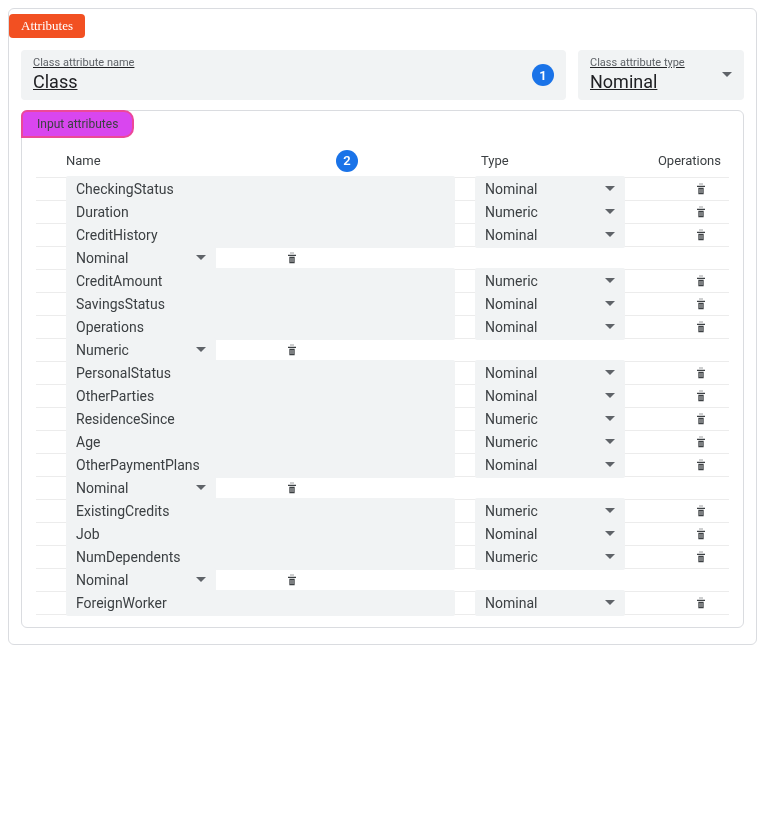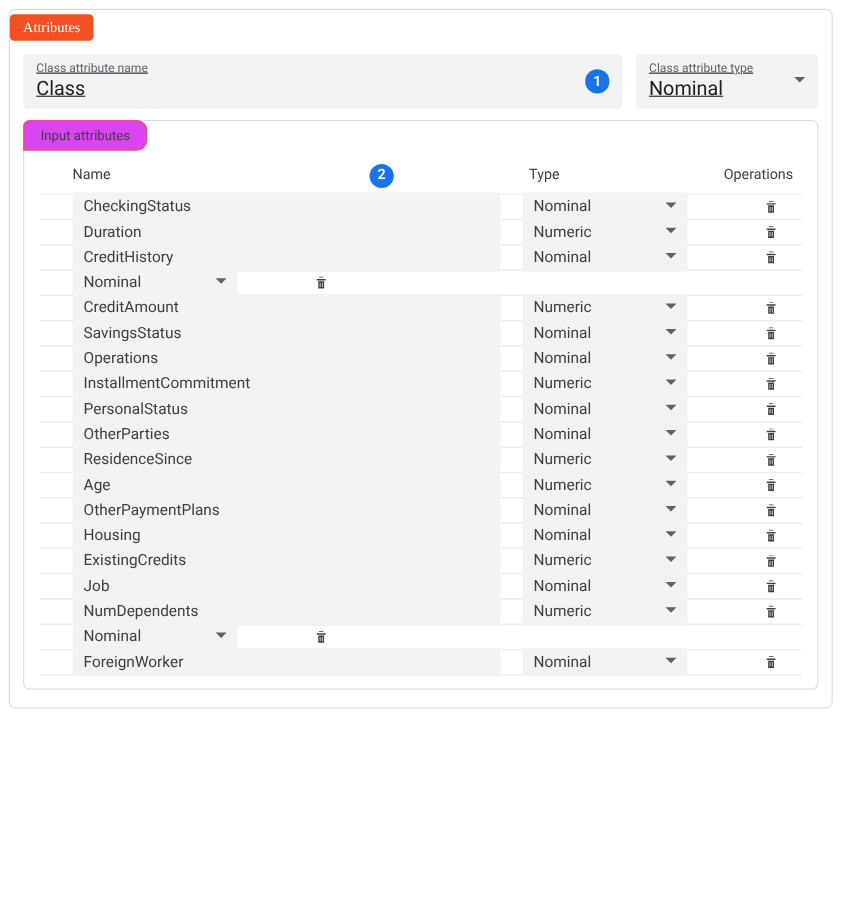--- a/index.html
+++ b/index.html
@@ -321,21 +321,20 @@
     <div class="cell-ops">
       <span class="trash-btn">
         <svg class="trash" viewBox="0 0 24 24">
           <path fill="currentColor" d="M6 7h12v2H6V7zm9-3v1H9V4h6zM8 10h8v10H8V10zm2 2v6h1v-6h-1zm3 0v6h1v-6h-1z"></path>
         </svg>
       </span>
     </div>
   </div>
 
   <div class="row">
-    <div class="cell-name">InstallmentCommitment</div>
     <div class="cell-type">
       <span>Numeric</span>
       <span class="chev">
         <svg class="chev-down" viewBox="0 0 10 6">
                 <path d="M0 0 L5 5 L10 0 Z" fill="currentColor"></path>
               </svg>
       </span>
     </div>
     <div class="cell-ops">
       <span class="trash-btn">
@@ -435,21 +434,20 @@
     <div class="cell-ops">
       <span class="trash-btn">
         <svg class="trash" viewBox="0 0 24 24">
           <path fill="currentColor" d="M6 7h12v2H6V7zm9-3v1H9V4h6zM8 10h8v10H8V10zm2 2v6h1v-6h-1zm3 0v6h1v-6h-1z"></path>
         </svg>
       </span>
     </div>
   </div>
 
   <div class="row">
-    <div class="cell-name">Housing</div>
     <div class="cell-type">
       <span>Nominal</span>
       <span class="chev">
         <svg class="chev-down" viewBox="0 0 10 6">
                 <path d="M0 0 L5 5 L10 0 Z" fill="currentColor"></path>
               </svg>
       </span>
     </div>
     <div class="cell-ops">
       <span class="trash-btn">

